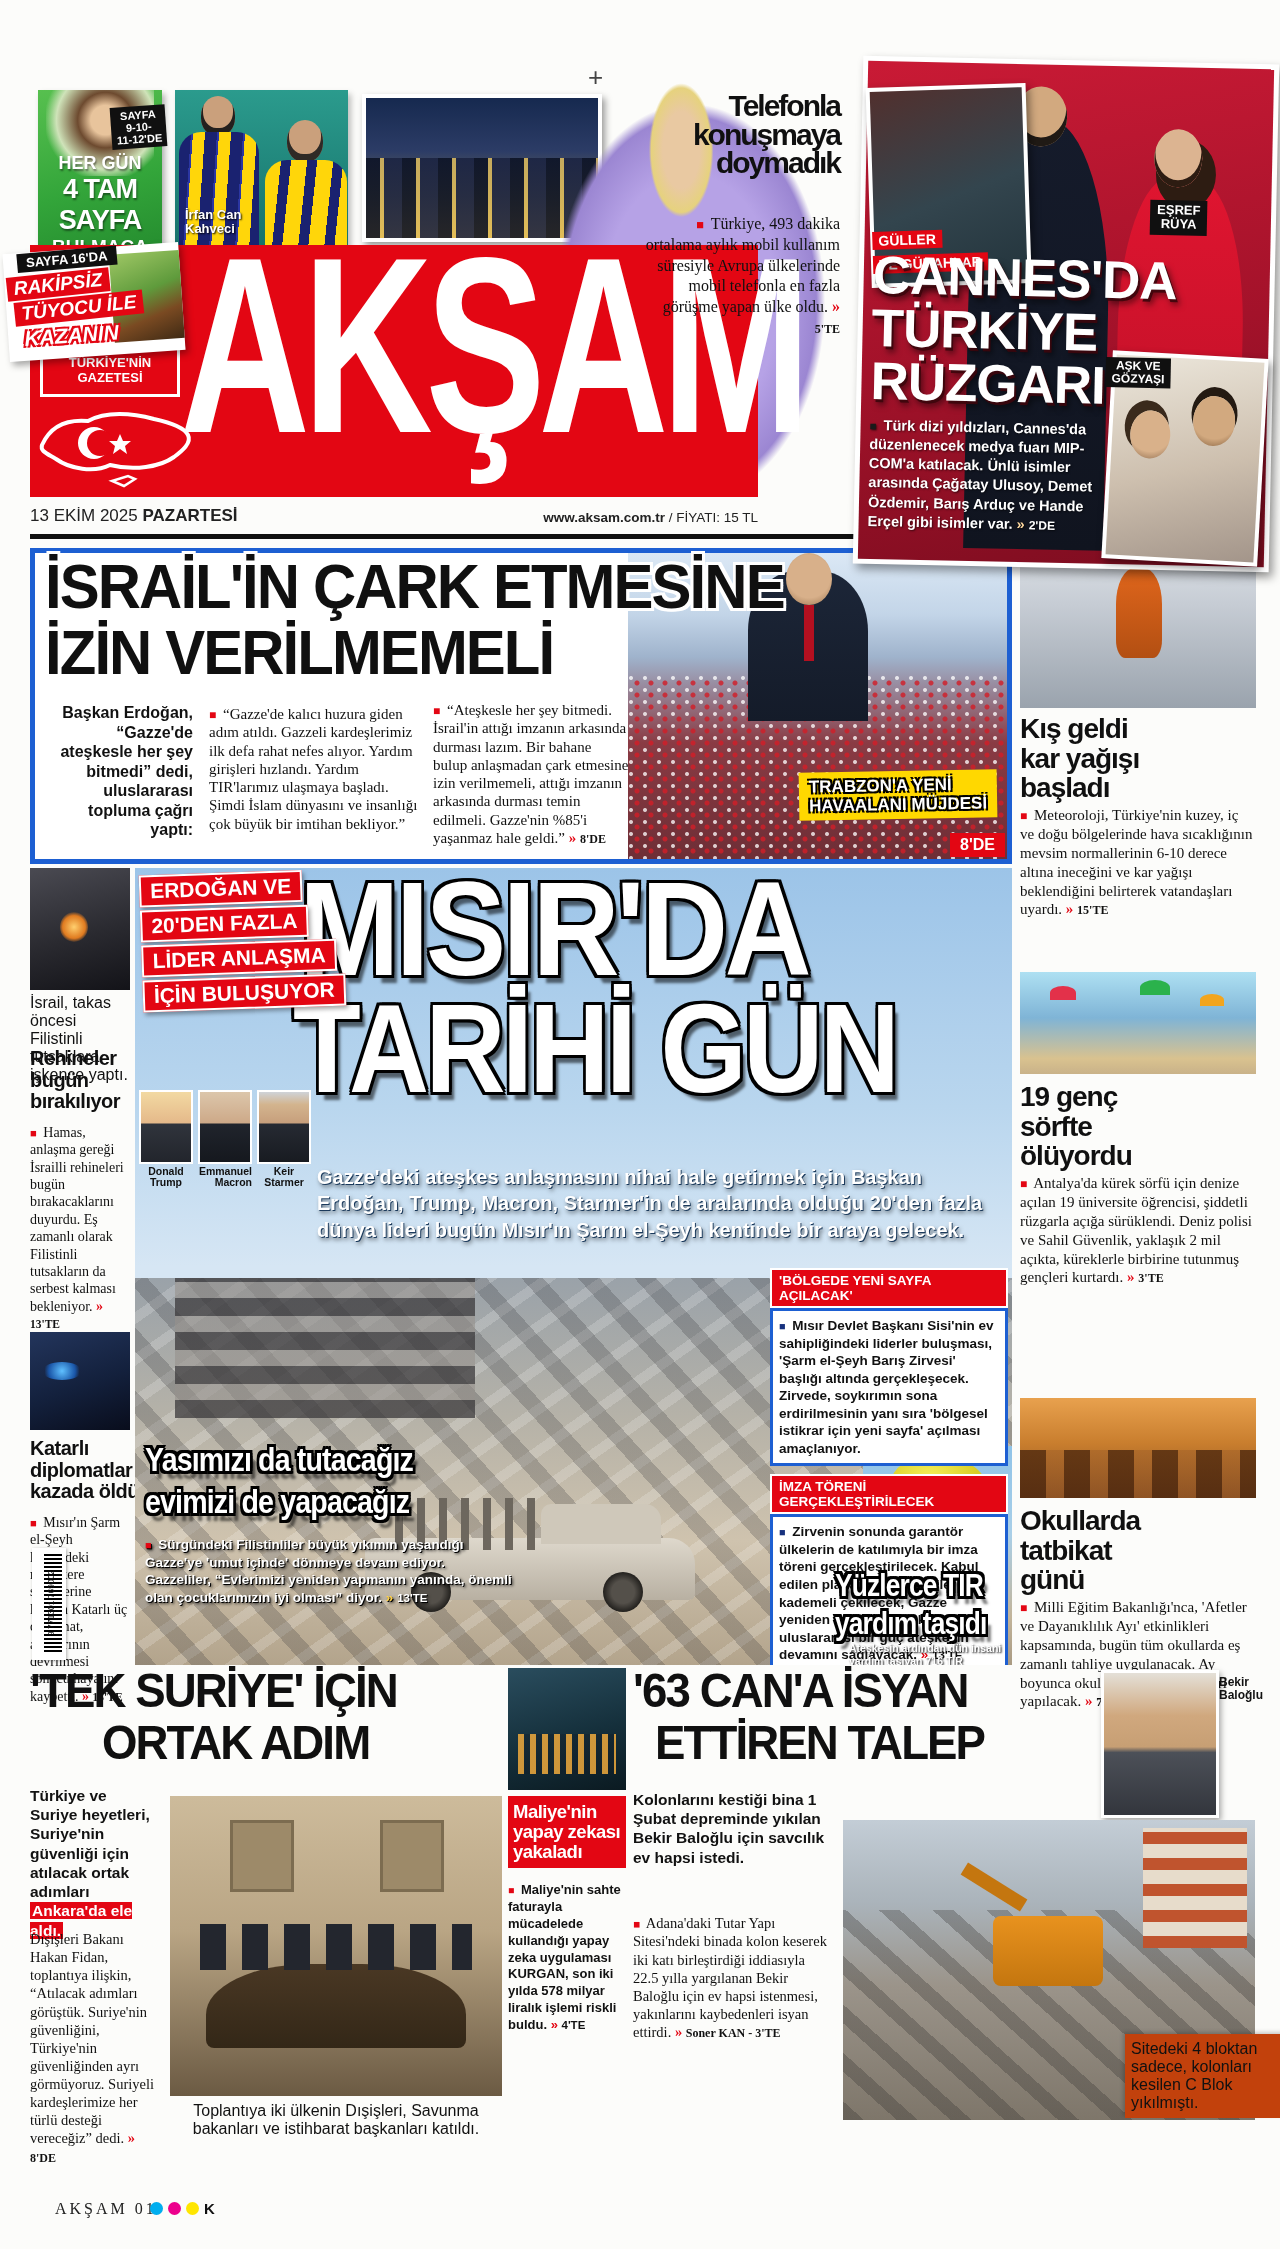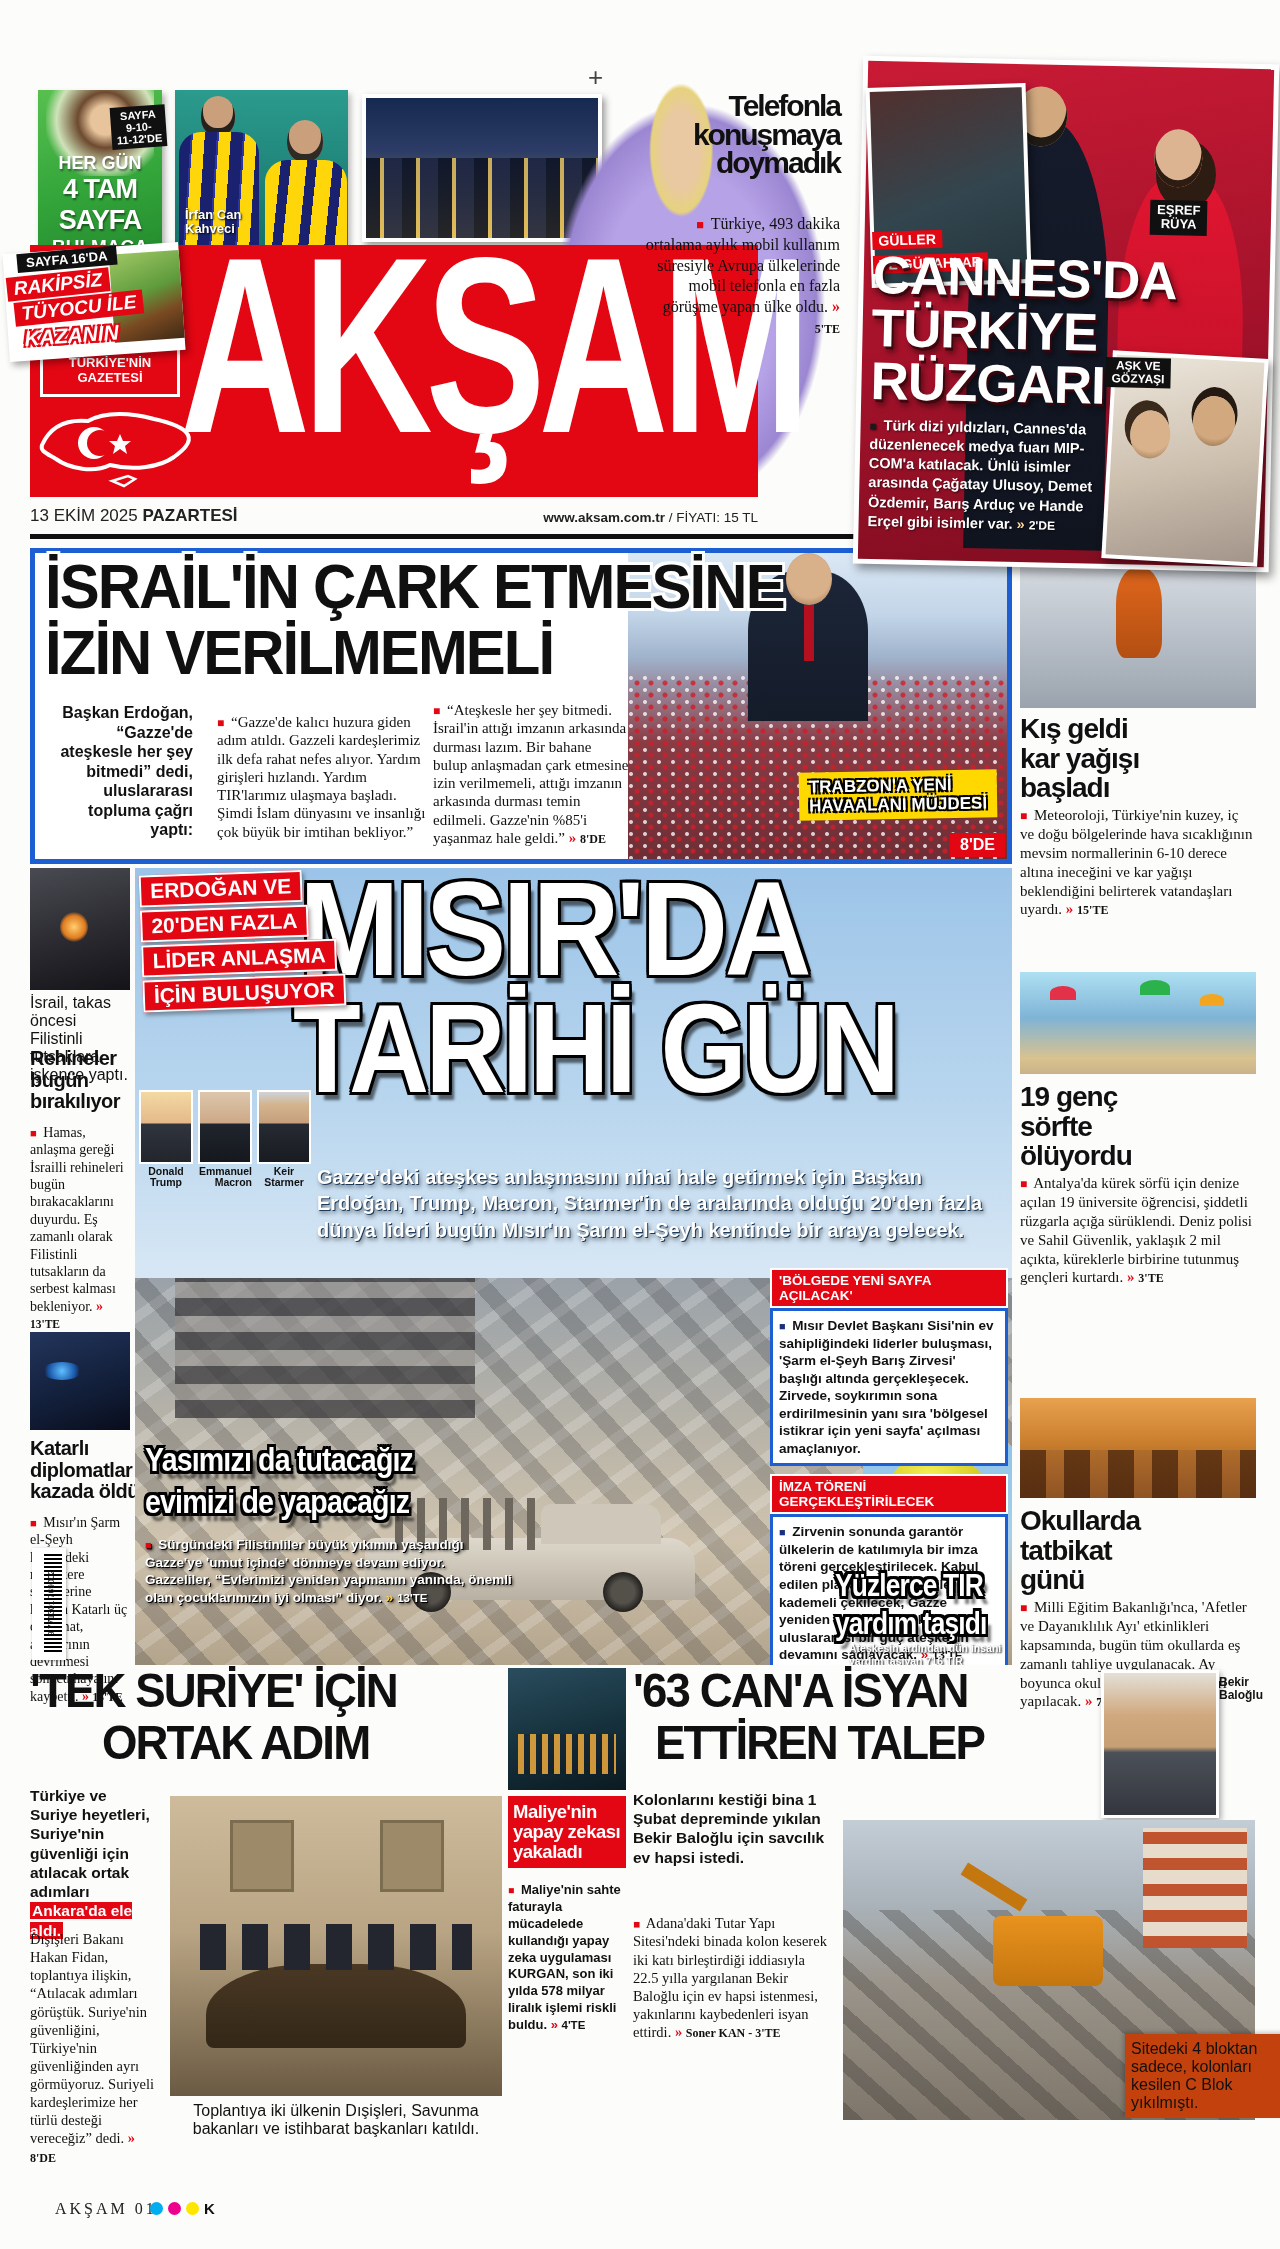--- a/index.html
+++ b/index.html
@@ -175,21 +175,21 @@
       <div class="abs" style="left:176px;top:52px;width:10px;height:56px;background:#b41020;"></div>
     </div>
     <div class="abs redbox" style="right:2px;bottom:2px;padding:3px 10px;font-size:16px;">8'DE</div>
     <div class="abs" style="right:10px;bottom:40px;background:#ffd800;padding:5px 10px;transform:rotate(-1deg);font-weight:bold;font-size:17px;line-height:1.12;color:#fff;text-shadow:-2px -2px 0 #000,2px -2px 0 #000,-2px 2px 0 #000,2px 2px 0 #000;">
       <div>TRABZON'A YENİ</div>
       <div>HAVAALANI MÜJDESİ</div>
     </div>
     <div class="hl white-outline" style="position:absolute;left:10px;top:4px;font-size:63px;z-index:3;"><span class="cx" style="transform:scaleX(.95);">İSRAİL'İN ÇARK ETMESİNE</span></div>
     <div class="hl white-outline" style="position:absolute;left:10px;top:70px;font-size:63px;z-index:3;"><span class="cx" style="transform:scaleX(.95);">İZİN VERİLMEMELİ</span></div>
     <div class="abs b" style="left:6px;top:150px;width:152px;font-size:16px;line-height:1.22;text-align:right;">Başkan Erdoğan, “Gazze'de ateşkesle her şey bitmedi” dedi, uluslararası topluma çağrı yaptı:</div>
-    <p class="abs serif" style="left:170px;top:148px;width:216px;margin:12px;font-size:15px;line-height:1.22;">
+    <p class="abs serif" style="left:170px;top:148px;width:216px;margin:4px;font-size:15px;line-height:1.22;">
       <span class="bullet">■</span>
       <span>“Gazze'de kalıcı huzura giden adım atıldı. Gazzeli kardeşlerimiz ilk defa rahat nefes alıyor. Yardım girişleri hızlandı. Yardım TIR'larımız ulaşmaya başladı. Şimdi İslam dünyasını ve insanlığı çok büyük bir imtihan bekliyor.”</span>
     </p>
     <p class="abs serif" style="left:398px;top:148px;width:196px;margin:0;font-size:15px;line-height:1.22;">
       <span class="bullet">■</span>
       <span>“Ateşkesle her şey bitmedi. İsrail'in attığı imzanın arkasında durması lazım. Bir bahane bulup anlaşmadan çark etmesine izin verilmemeli, attığı imzanın arkasında durması temin edilmeli. Gazze'nin %85'i yaşanmaz hale geldi.”</span>
       <span class="refm">»</span>
       <span class="refp" style="font-size:12px;">8'DE</span>
     </p>
   </div>

